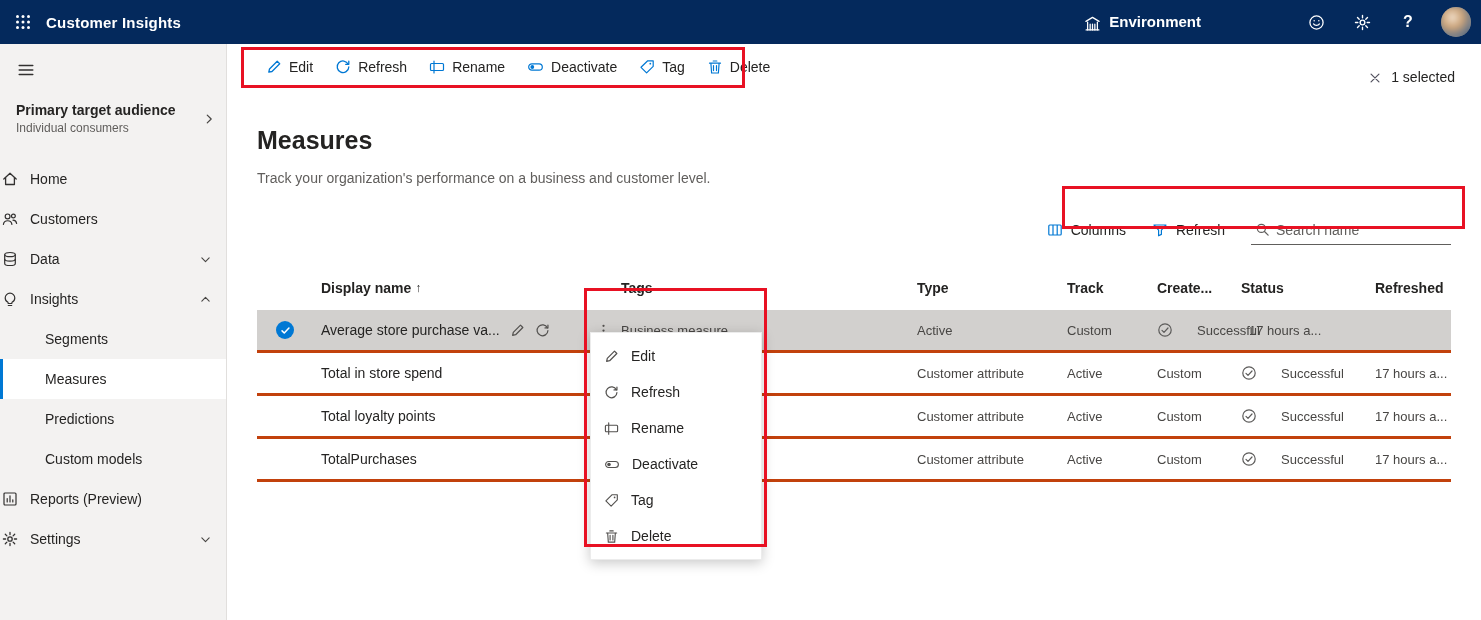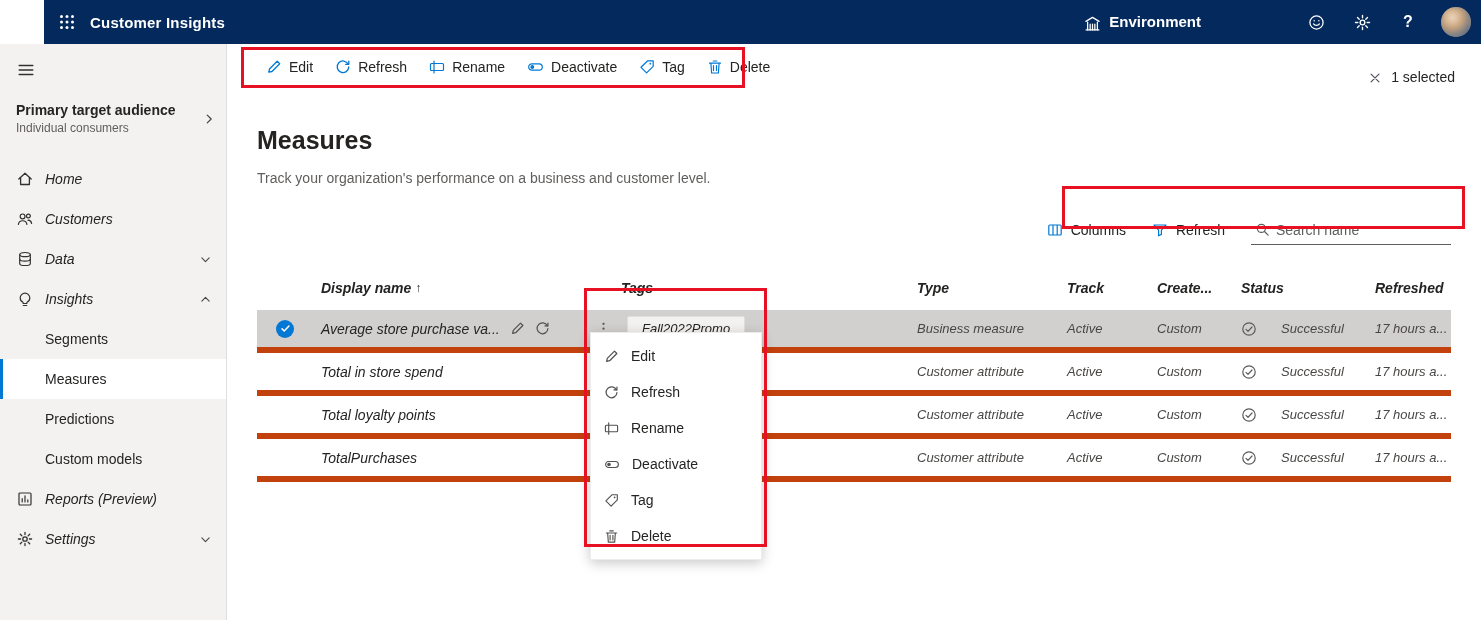--- a/index.html
+++ b/index.html
@@ -1,21 +1,21 @@
 <!DOCTYPE html>
 <html style="--accent: #0078d4; --topbar: #04295c; --annotation: #e81123; --selectedRow: #d2d0ce; --sidebar: #f3f2f1;"><head>
 <meta charset="utf-8">
 <style>
   * { margin:0; padding:0; box-sizing:border-box; }
   html,body { width:1481px; height:620px; overflow:hidden; }
   body { font-family:"Liberation Sans","DejaVu Sans",sans-serif; font-size:14px; color:#252423; background:#fff; }
   .page { position:relative; width:1481px; height:620px; }
 
   
-  .topbar { position:absolute; top:0; left:0; right:0; height:44px; background:var(--topbar,#04295c); color:#fff; display:flex; align-items:center; z-index:30;margin-left:44px; }
+  .topbar { position:absolute; top:0; left:0; right:0; height:44px; background:var(--topbar,#04295c); color:#fff; display:flex; align-items:center; z-index:30; }
   .waffle-btn { width:46px; height:44px; display:grid; place-items:center; background:transparent; border:none; color:#fff; cursor:pointer; }
   .app-title { font-size:15px; font-weight:700; letter-spacing:.2px; }
   .topbar-right { margin-left:auto; display:flex; align-items:center; gap:4px; padding-right:10px; }
   .env { display:flex; align-items:flex-start; gap:8px; margin-right:90px; color:#fff; background:transparent; border:none; cursor:pointer; }
   .env-ic { margin-top:2px; }
   .env-label { font-size:15px; font-weight:700; text-align:left; }
   .env-redacted { width:88px; height:10px; margin-top:4px; border-radius:2px;
       background:linear-gradient(90deg,#c3cbd6,#8fa0b5 30%,#c3cbd6 55%,#93a4b8 85%,#b9c2cf); filter:blur(2px); }
   .tb-ic-btn { width:42px; height:44px; display:grid; place-items:center; background:transparent; border:none; color:#fff; cursor:pointer; font-size:16px; }
   .help-btn { font-size:16px; font-weight:600; font-family:inherit; }
@@ -24,21 +24,21 @@
       background:radial-gradient(circle at 38% 35%, #f0ddc8 0%, #caa37a 38%, #6b7787 72%, #3f4e63 100%); filter:blur(2px); }
 
   
   .sidebar { position:absolute; top:44px; left:0; width:227px; bottom:0; background:var(--sidebar,#f3f2f1); border-right:1px solid #e1dfdd; z-index:10; }
   .hamburger-btn { width:44px; height:44px; margin:4px 0 0 4px; display:grid; place-items:center; background:transparent; border:none; color:#323130; cursor:pointer; }
   .audience { display:flex; align-items:center; padding:10px 10px 10px 16px; cursor:pointer; }
   .aud-txt { flex:1; }
   .aud-title { font-size:14px; font-weight:700; color:#252423; }
   .aud-sub { font-size:12px; color:#605e5c; margin-top:3px; }
   .nav { margin-top:14px; }
-  .nav-item { display:flex; align-items:center; gap:12px; height:40px; padding:0 14px 0 17px; color:#252423; cursor:pointer;font-style:italic; }
+  .nav-item { display:flex; align-items:center; gap:12px; height:40px; padding:0 14px 0 2px; color:#252423; cursor:pointer; }
   .nav-item .nic { color:#323130; display:grid; place-items:center; width:16px; }
   .nav-item .chev { margin-left:auto; color:#484644; display:grid; place-items:center; }
   .nav-sub { display:flex; align-items:center; height:40px; padding-left:45px; color:#252423; cursor:pointer; }
   .nav-sub.selected { background:#fff; border-left:3px solid var(--accent,#0078d4); padding-left:42px; }
 
   
   .main { position:absolute; top:44px; left:227px; right:0; bottom:0; background:#fff; }
 
   .command-bar { height:46px; display:flex; align-items:center; padding:0 18px 0 28px; }
   .cb-actions { display:flex; align-items:center; }
@@ -53,27 +53,27 @@
 
   .table-toolbar { margin-top:22px; height:44px; display:flex; align-items:center; justify-content:flex-end; gap:6px; }
   .tt-btn { display:flex; align-items:center; gap:8px; height:34px; padding:0 10px; background:transparent; border:none; font-family:inherit; font-size:14px; color:#252423; cursor:pointer; }
   .tt-btn .cic { color:var(--accent,#0078d4); display:grid; place-items:center; }
   .search-box { display:flex; align-items:center; gap:6px; width:200px; height:30px; margin-left:10px; border-bottom:1px solid #605e5c; padding:0 4px;justify-content:space-between; }
   .search-box .sic { color:#605e5c; display:grid; place-items:center; }
   .search-box input { flex:1; border:none; outline:none; font-family:inherit; font-size:14px; color:#252423; background:transparent; }
   .search-box input::placeholder { color:#605e5c; }
 
   
-  .table { margin-top:14px;font-style:italic; }
+  .table { margin-top:14px; }
   .trow { display:grid; grid-template-columns:56px 300px 296px 150px 90px 84px 126px 1fr; align-items:center; }
   .thead { height:44px; font-weight:700; font-size:14px; color:#242322; }
   .th { padding-left:8px; display:flex; align-items:center; gap:4px; }
   .th.refreshed { padding-left:16px; }
   .sort-arrow { font-size:12px; color:#242322; }
-  .row { height:43px; border-bottom:6px solid #c2410c; font-size:13px; color:#484644; }
+  .row { height:43px; border-bottom:3px solid #c2410c; font-size:13px; color:#484644; }
   .row.selected { background:var(--selectedRow,#d2d0ce); }
   .cell { padding-left:8px; }
   .cell.refreshed { padding-left:16px; }
   .name-cell { display:flex; align-items:center; gap:10px; font-size:14px; color:#252423; }
   .check-cell { display:grid; place-items:center; }
   .check-circle { width:18px; height:18px; border-radius:50%; background:var(--accent,#0078d4); display:grid; place-items:center; color:#fff; }
   .inline-ic { color:#53514f; background:transparent; border:none; cursor:pointer; display:grid; place-items:center; padding:0; }
   .more-btn { margin-left:auto; margin-right:2px; }
   .tag-chip { display:inline-flex; align-items:center; height:26px; padding:0 14px; margin-left:6px; background:#f3f2f1; border:1px solid #e0dedc; border-radius:2px; font-size:13px; color:#252423; }
   .status-cell { display:flex; align-items:center; gap:24px; }
@@ -405,23 +405,20 @@
                 </svg>
               </button>
             <button class="inline-ic more-btn">
                 <svg width="15" height="15" viewBox="0 0 16 16" fill="currentColor">
                   <circle cx="8" cy="3" r="1.2"></circle>
                   <circle cx="8" cy="8" r="1.2"></circle>
                   <circle cx="8" cy="13" r="1.2"></circle>
                 </svg>
               </button>
           </div>
-          <div class="cell">
-            <span class="tag-chip">Fall2022Promo</span>
-          </div>
           <div class="cell">Business measure</div>
           <div class="cell">Active</div>
           <div class="cell">Custom</div>
           <div class="cell status-cell">
             <span class="sic">
                 <svg width="16" height="16" viewBox="0 0 16 16" fill="none" stroke="currentColor" stroke-width="1.2" stroke-linecap="round" stroke-linejoin="round">
                   <circle cx="8" cy="8" r="6.2"></circle>
                   <path d="M5 8.3l2 2 4-4.3"></path>
                 </svg>
               </span>

